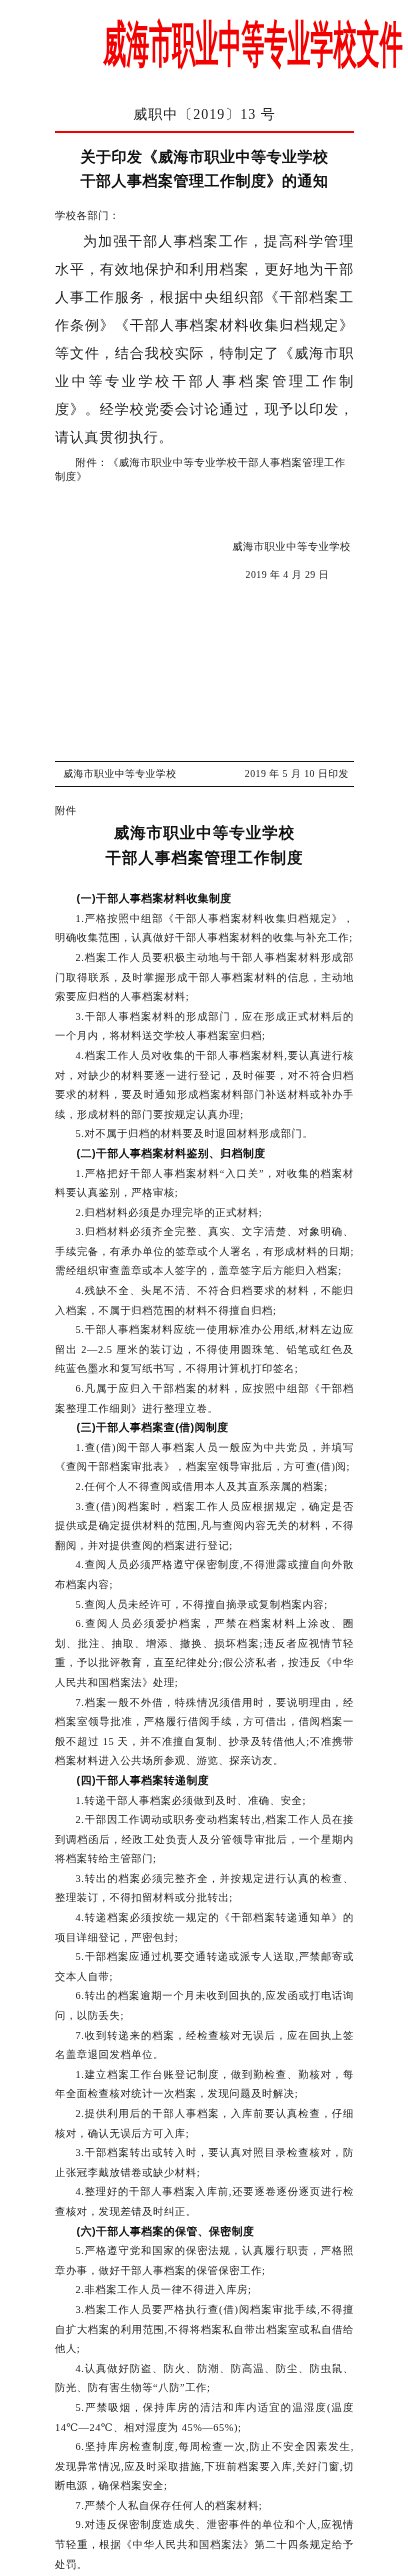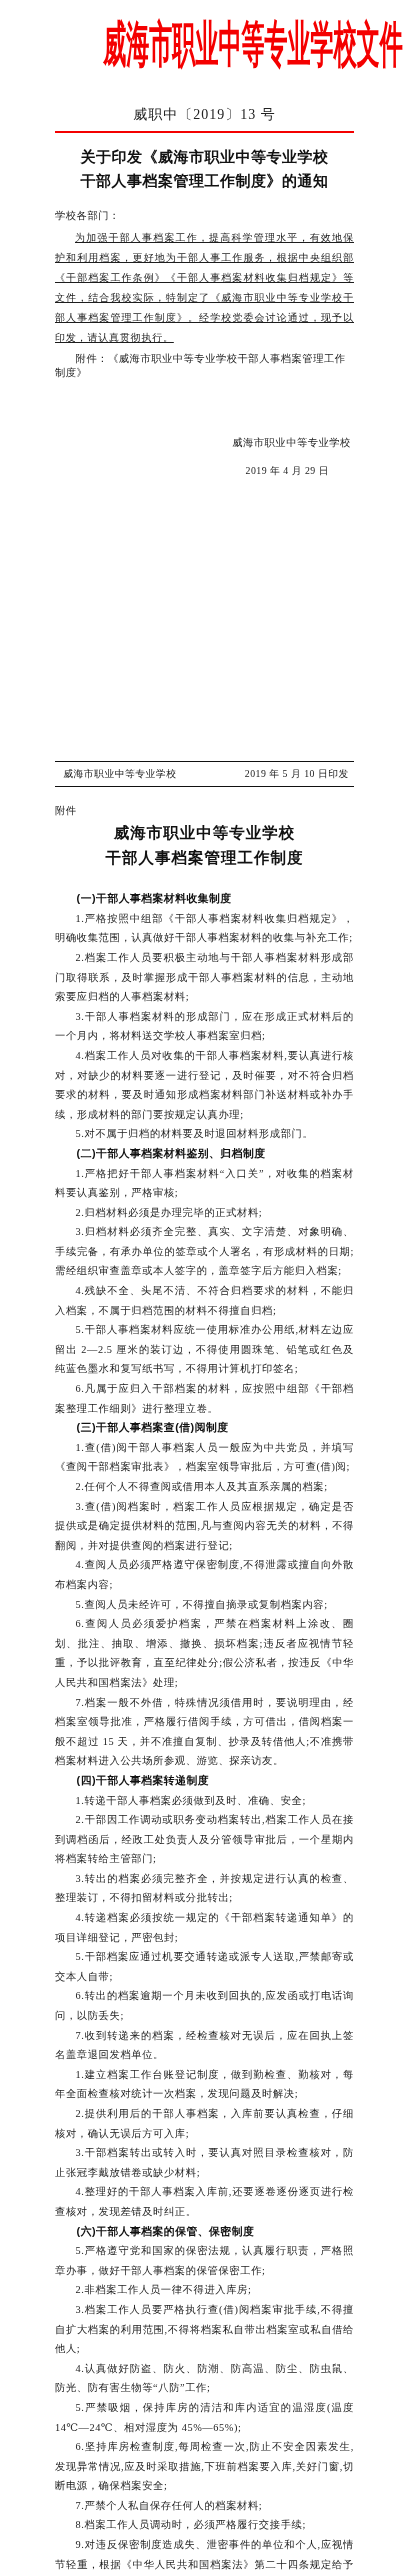--- a/index.html
+++ b/index.html
@@ -36,22 +36,22 @@
   .notice-title{
     margin-top:12.4px;
     text-align:center;font-size:15px;font-weight:bold;
     line-height:24px;letter-spacing:0.5px;color:#111;
   }
   .salutation{
     margin-top:15.5px;font-size:10.3px;line-height:14px;letter-spacing:0.5px;
   }
   .body-para{
     margin-top:5.7px;
-    font-size:10px;line-height:20px;letter-spacing:0.8px;
-    text-indent:2em;text-align:justify;text-justify:inter-character;text-decoration:underline;
+    font-size:14px;line-height:28px;letter-spacing:0.8px;
+    text-indent:2em;text-align:justify;text-justify:inter-character;
   }
   .att-ref{
     margin-top:4.1px;
     font-size:10.3px;line-height:14px;letter-spacing:0.5px;text-indent:2em;
   }
   .sig-name{
     margin-top:56px;
     font-size:10.3px;line-height:14px;letter-spacing:0.5px;
     text-align:right;padding-right:3.1px;
   }
@@ -159,20 +159,19 @@
         <p class="item">3.干部档案转出或转入时，要认真对照目录检查核对，防止张冠李戴放错卷或缺少材料;</p>
         <p class="item">4.整理好的干部人事档案入库前,还要逐卷逐份逐页进行检查核对，发现差错及时纠正。</p>
         <p class="sec-head">(六)干部人事档案的保管、保密制度</p>
         <p class="item">5.严格遵守党和国家的保密法规，认真履行职责，严格照章办事，做好干部人事档案的保管保密工作;</p>
         <p class="item">2.非档案工作人员一律不得进入库房;</p>
         <p class="item">3.档案工作人员要严格执行查(借)阅档案审批手续,不得擅自扩大档案的利用范围,不得将档案私自带出档案室或私自借给他人;</p>
         <p class="item">4.认真做好防盗、防火、防潮、防高温、防尘、防虫鼠、防光、防有害生物等“八防”工作;</p>
         <p class="item">5.严禁吸烟，保持库房的清洁和库内适宜的温湿度(温度 14℃—24℃、相对湿度为 45%—65%);</p>
         <p class="item">6.坚持库房检查制度,每周检查一次,防止不安全因素发生,发现异常情况,应及时采取措施,下班前档案要入库,关好门窗,切断电源，确保档案安全;</p>
         <p class="item">7.严禁个人私自保存任何人的档案材料;</p>
-        <p class="item">8.档案工作人员调动时，必须严格履行交接手续;</p>
         <p class="item">9.对违反保密制度造成失、泄密事件的单位和个人,应视情节轻重，根据《中华人民共和国档案法》第二十四条规定给予处罚。</p>
       </div>
 
   </section>
 
 </div>
 
 
 </body></html>

